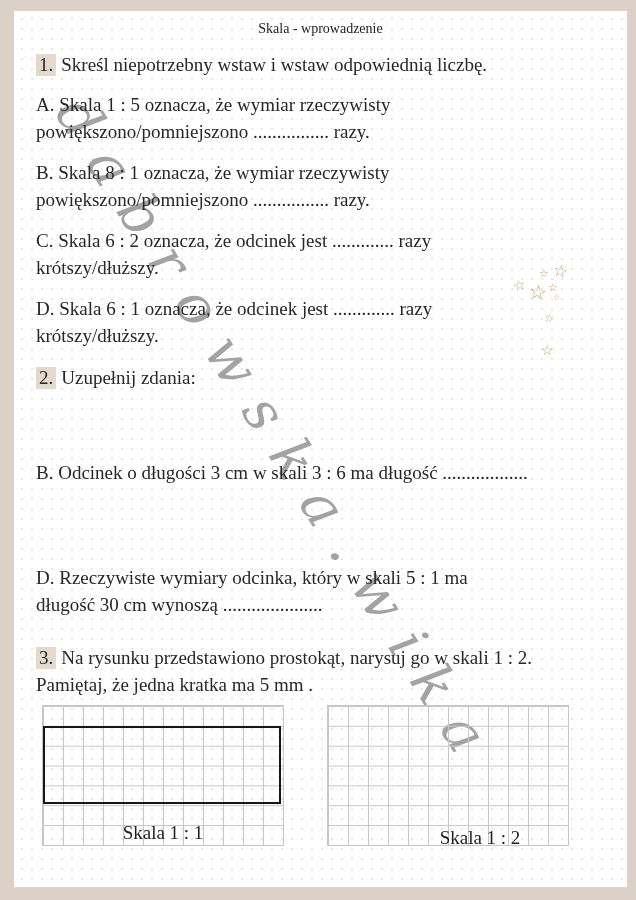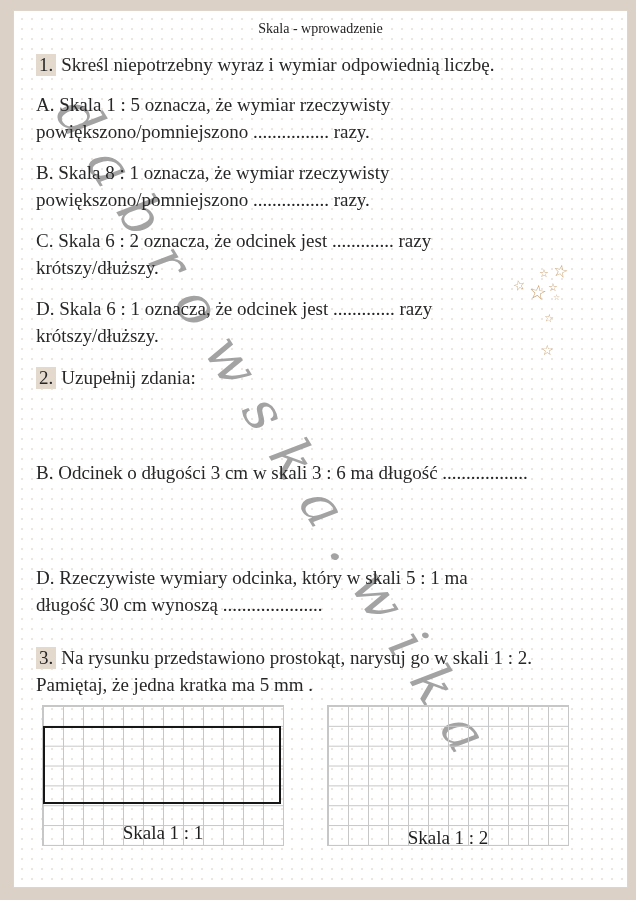--- a/index.html
+++ b/index.html
@@ -55,32 +55,32 @@
   .grid-right{left:314px;}
   .rect{
     position:absolute;left:0;top:20px;width:234px;height:74px;
     border:2px solid #161616;
   }
   .grid-label{
     position:absolute;left:0;width:100%;text-align:center;
     font-size:19px;color:#1e1e1e;
   }
   .grid-left .grid-label{top:116px;}
-  .grid-right .grid-label{top:121px;}
+  .grid-right .grid-label{top:121px;margin-left:32px;}
 </style>
 </head>
 <body>
 
 <div class="page">
 
   <div class="title">Skala - wprowadzenie</div>
 
   <div class="watermark">dabrowska.wika</div>
 
-  <div class="block" style="top:41px;"><span class="num">1.</span><span>Skreśl niepotrzebny wyraz i wymiar odpowiednią liczbę.</span></div>
+  <div class="block" style="top:41px;"><span class="num">1.</span><span>Skreśl niepotrzebny wstaw i wstaw odpowiednią liczbę.</span></div>
   <div class="block" style="top:81px;">A. Skala 1 : 5 oznacza, że wymiar rzeczywisty
 powiększono/pomniejszono ................ razy.</div>
   <div class="block" style="top:149px;">B. Skala 8 : 1 oznacza, że wymiar rzeczywisty
 powiększono/pomniejszono ................ razy.</div>
   <div class="block" style="top:217px;">C. Skala 6 : 2 oznacza, że odcinek jest ............. razy
 krótszy/dłuższy.</div>
   <div class="block" style="top:285px;">D. Skala 6 : 1 oznacza, że odcinek jest ............. razy
 krótszy/dłuższy.</div>
 
   <div class="block" style="top:354px;"><span class="num">2.</span><span>Uzupełnij zdania:</span></div>

